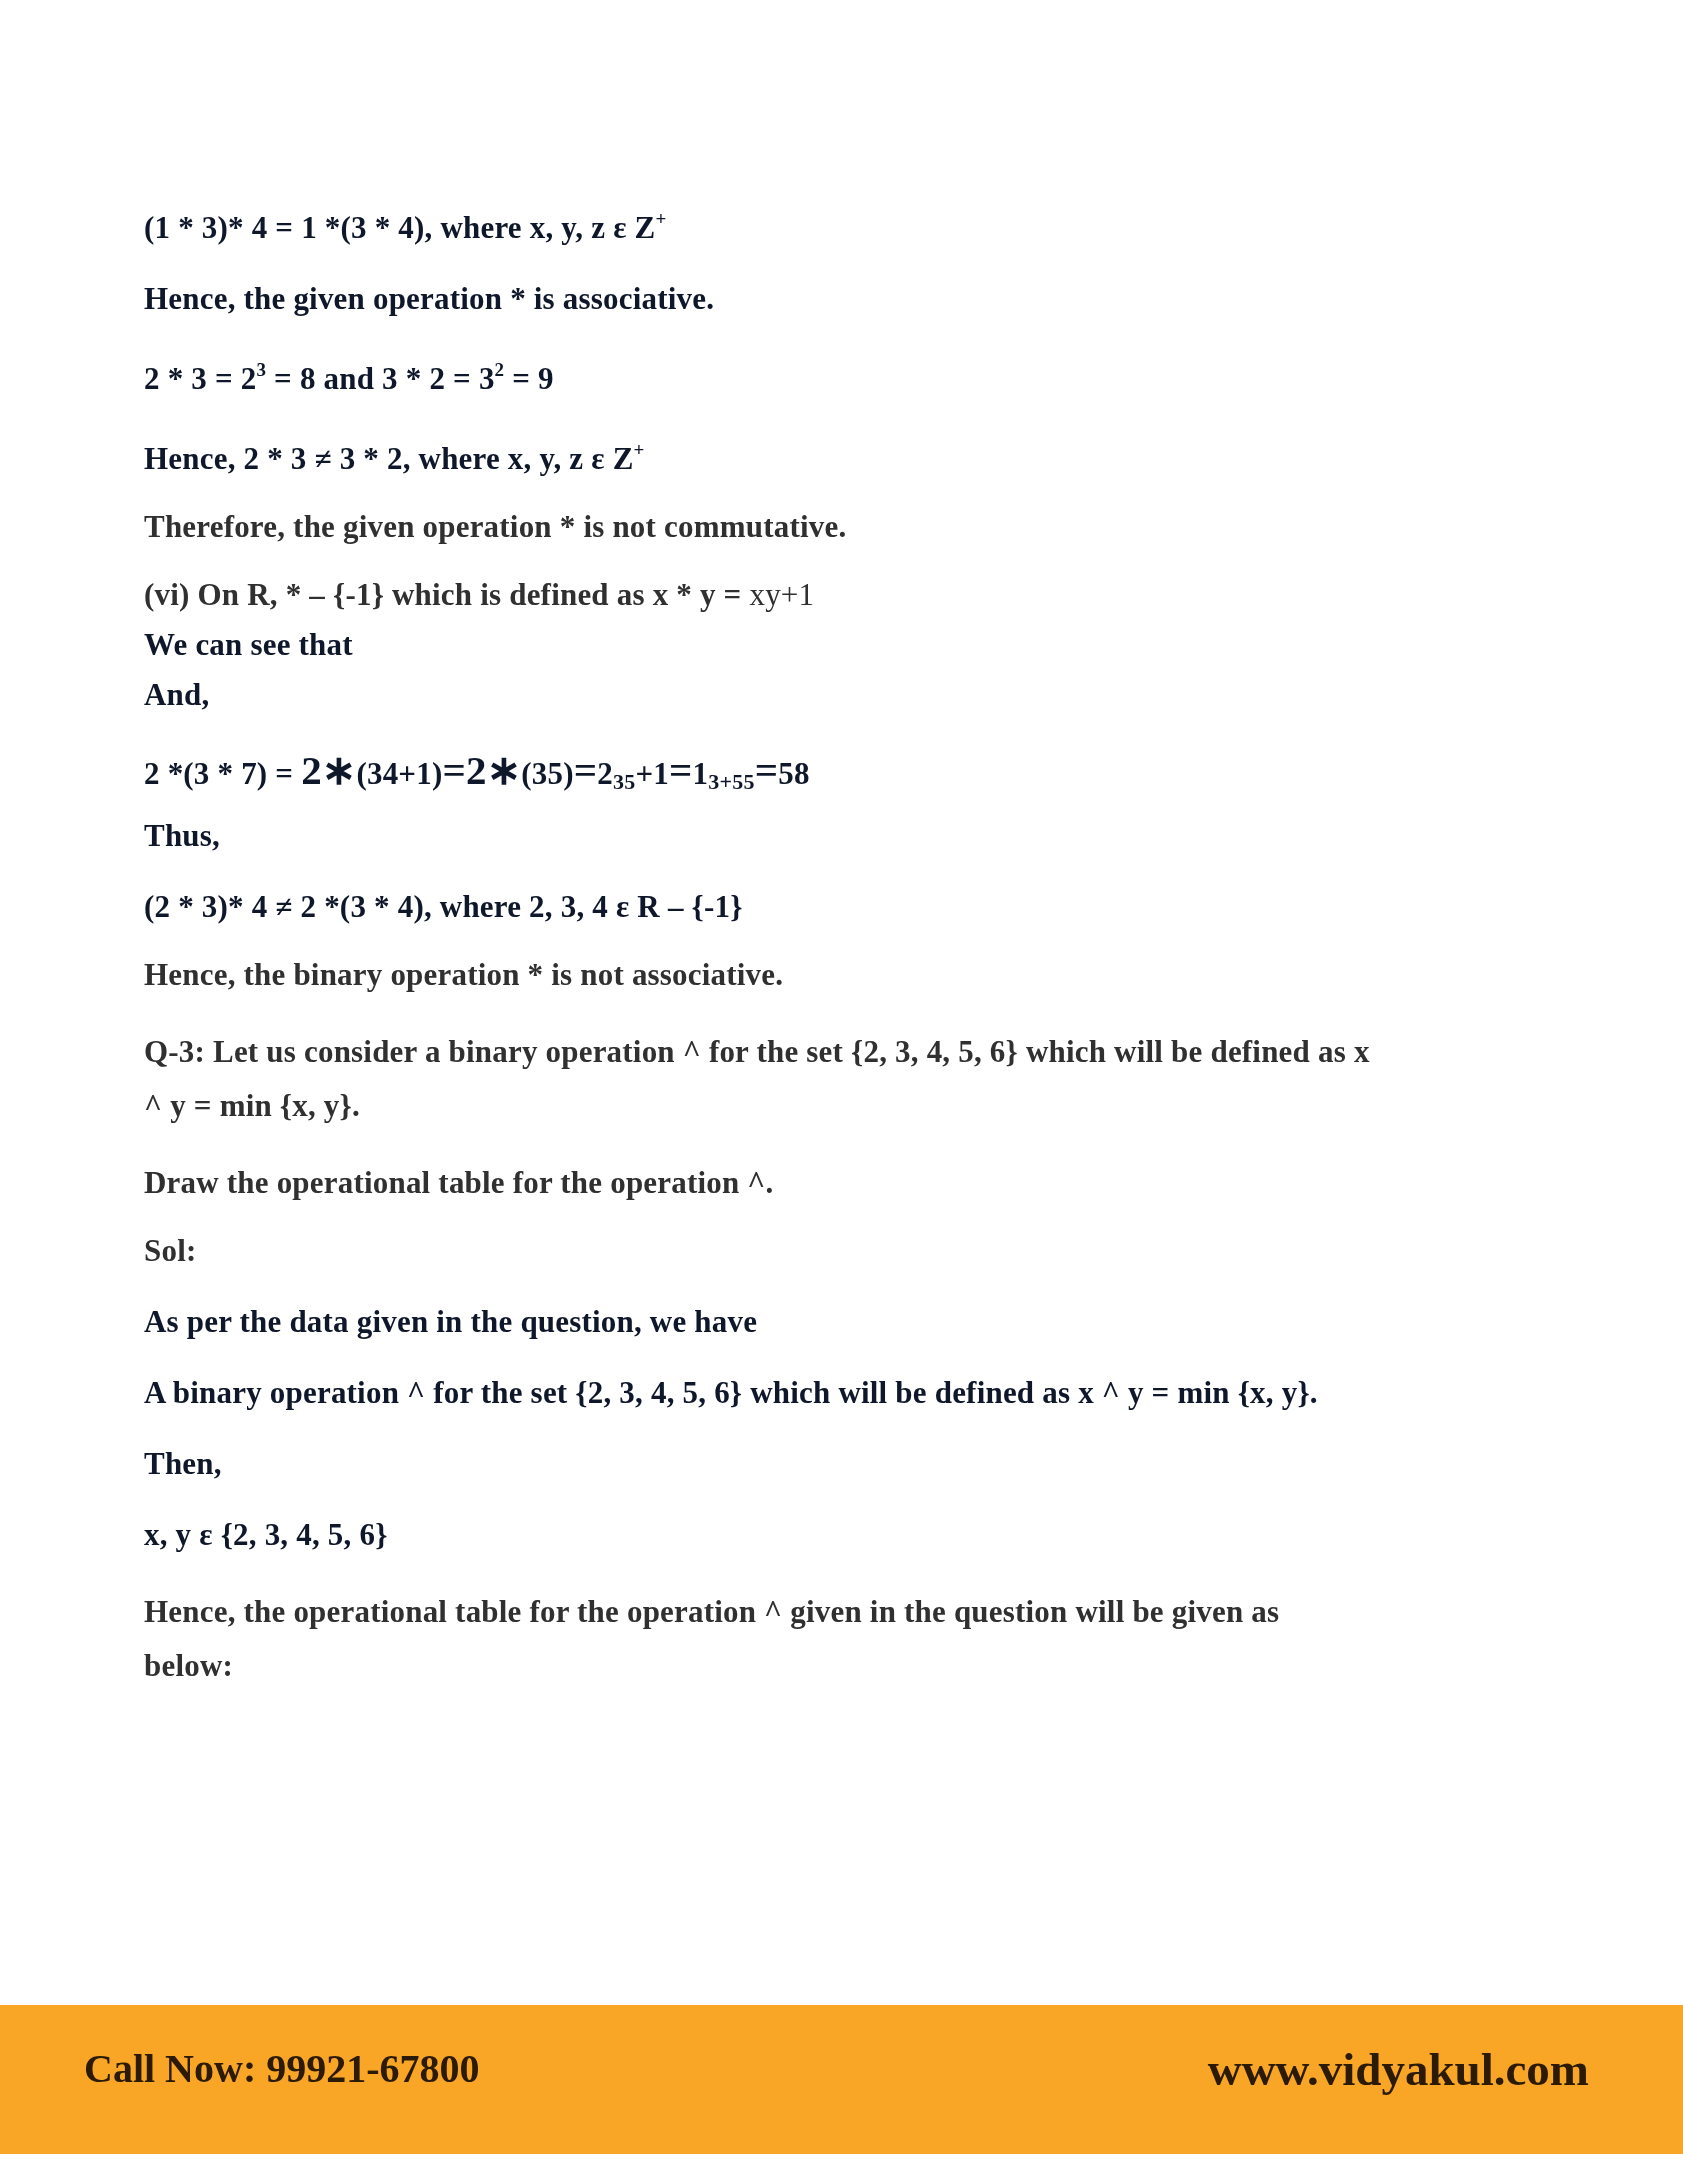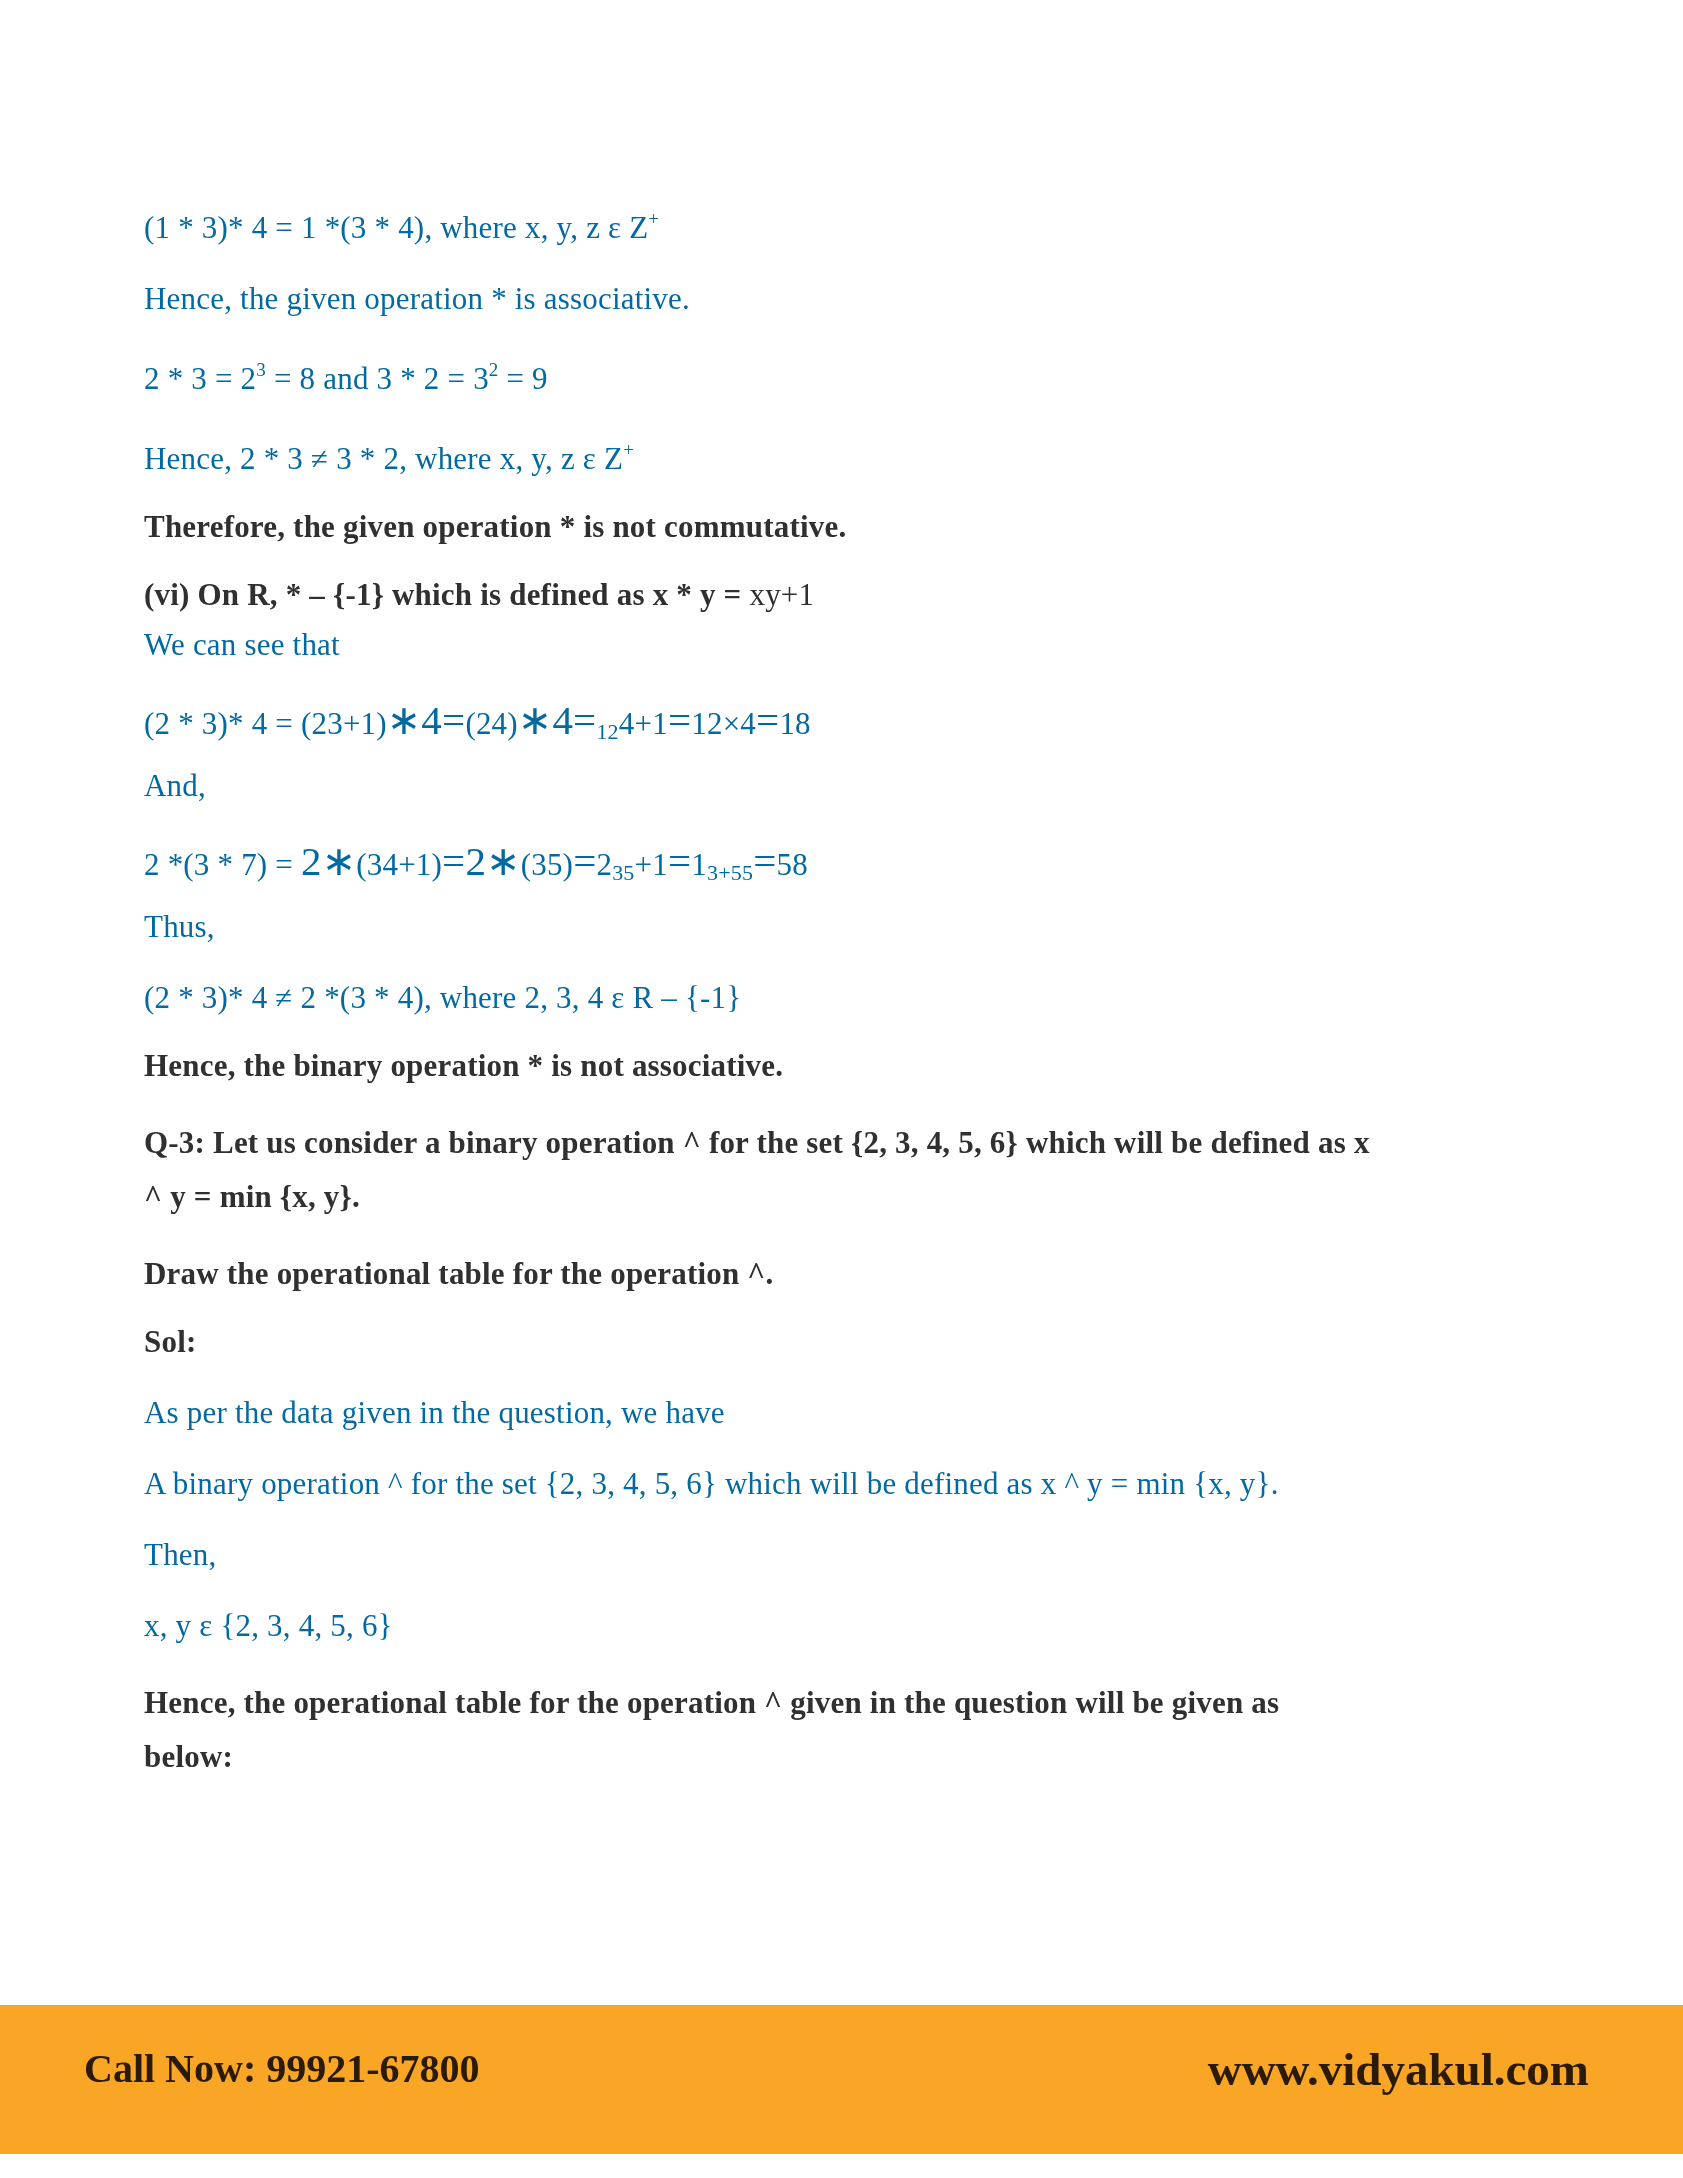--- a/index.html
+++ b/index.html
@@ -11,22 +11,22 @@
     font-family:"Liberation Serif", serif;
   }
   .doc{
     position:absolute;
     left:144px;top:201px;width:1406px;
   }
   .blk{
     margin:0;
     font-size:31px;
     line-height:36px;
-    color:#0369a1;
-    font-weight:normal;
+    color:#0f172a;
+    font-weight:bold;
     letter-spacing:0.2px;
   }
   .blk.bold{font-weight:bold;color:#303030;margin-top:32px;}
   .blk.formula{line-height:44px;}
   .blk.wrap{line-height:54px;}
   .sp-first{margin-top:0;}
   .sp-normal{margin-top:35px;}
   .sp-tight{margin-top:14px;}
   .sp-section{margin-top:97px;}
   .sg-sup{font-size:19px;vertical-align:13px;}
@@ -51,21 +51,20 @@
 
 <div class="page" style="background: rgb(255, 255, 255);">
   <div class="doc">
       <p class="blk sp-first"><span>(1 * 3)* 4 = 1 *(3 * 4), where x, y, z ε Z</span><span class="sg-sup">+</span></p>
       <p class="blk sp-normal"><span>Hence, the given operation * is associative.</span></p>
       <p class="blk sp-normal"><span>2 * 3 = 2</span><span class="sg-sup">3</span><span> = 8 and 3 * 2 = 3</span><span class="sg-sup">2</span><span> = 9</span></p>
       <p class="blk sp-normal"><span>Hence, 2 * 3 ≠ 3 * 2, where x, y, z ε Z</span><span class="sg-sup">+</span></p>
       <p class="blk sp-normal bold"><span>Therefore, the given operation * is not commutative.</span></p>
       <p class="blk sp-section bold"><span>(vi) On R, * – {-1} which is defined as x * y = </span><span class="sg-reg">xy+1</span></p>
       <p class="blk sp-tight"><span>We can see that</span></p>
-      <p class="blk sp-normal formula"><span>(2 * 3)* 4 = (23+1)</span><span class="sg-lg">∗4=</span><span>(24)</span><span class="sg-lg">∗4=</span><span class="sg-sub">12</span><span>4+1</span><span class="sg-lg">=</span><span>12×4</span><span class="sg-lg">=</span><span>18</span></p>
       <p class="blk sp-tight"><span>And,</span></p>
       <p class="blk sp-normal formula"><span>2 *(3 * 7) = </span><span class="sg-lg">2∗</span><span>(34+1)</span><span class="sg-lg">=</span><span class="sg-lg">2∗</span><span>(35)</span><span class="sg-lg">=</span><span>2</span><span class="sg-sub">35</span><span>+1</span><span class="sg-lg">=</span><span>1</span><span class="sg-sub">3+55</span><span class="sg-lg">=</span><span>58</span></p>
       <p class="blk sp-tight"><span>Thus,</span></p>
       <p class="blk sp-normal"><span>(2 * 3)* 4 ≠ 2 *(3 * 4), where 2, 3, 4 ε R – {-1}</span></p>
       <p class="blk sp-normal bold"><span>Hence, the binary operation * is not associative.</span></p>
       <p class="blk sp-section bold wrap"><span>Q-3: Let us consider a binary operation ^ for the set {2, 3, 4, 5, 6} which will be defined as x</span><br><span>^ y = min {x, y}.</span></p>
       <p class="blk sp-normal bold"><span>Draw the operational table for the operation ^.</span></p>
       <p class="blk sp-section bold"><span>Sol:</span></p>
       <p class="blk sp-normal"><span>As per the data given in the question, we have</span></p>
       <p class="blk sp-normal"><span>A binary operation ^ for the set {2, 3, 4, 5, 6} which will be defined as x ^ y = min {x, y}.</span></p>

